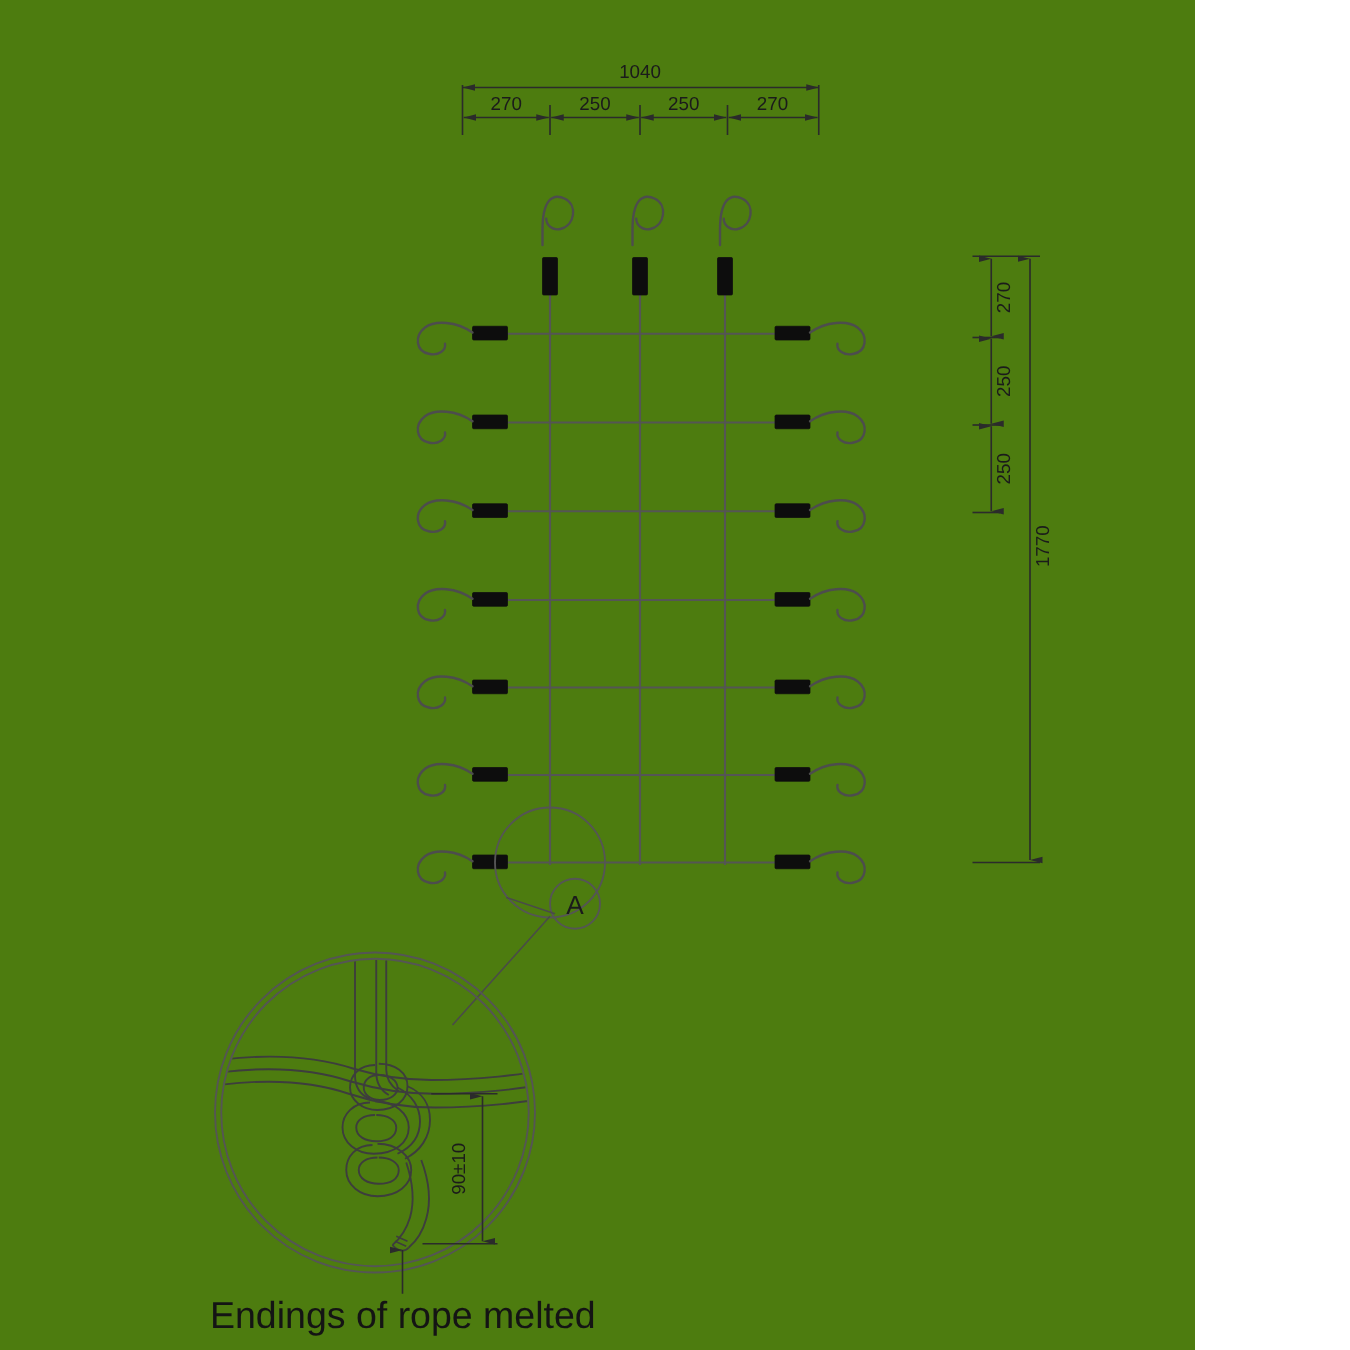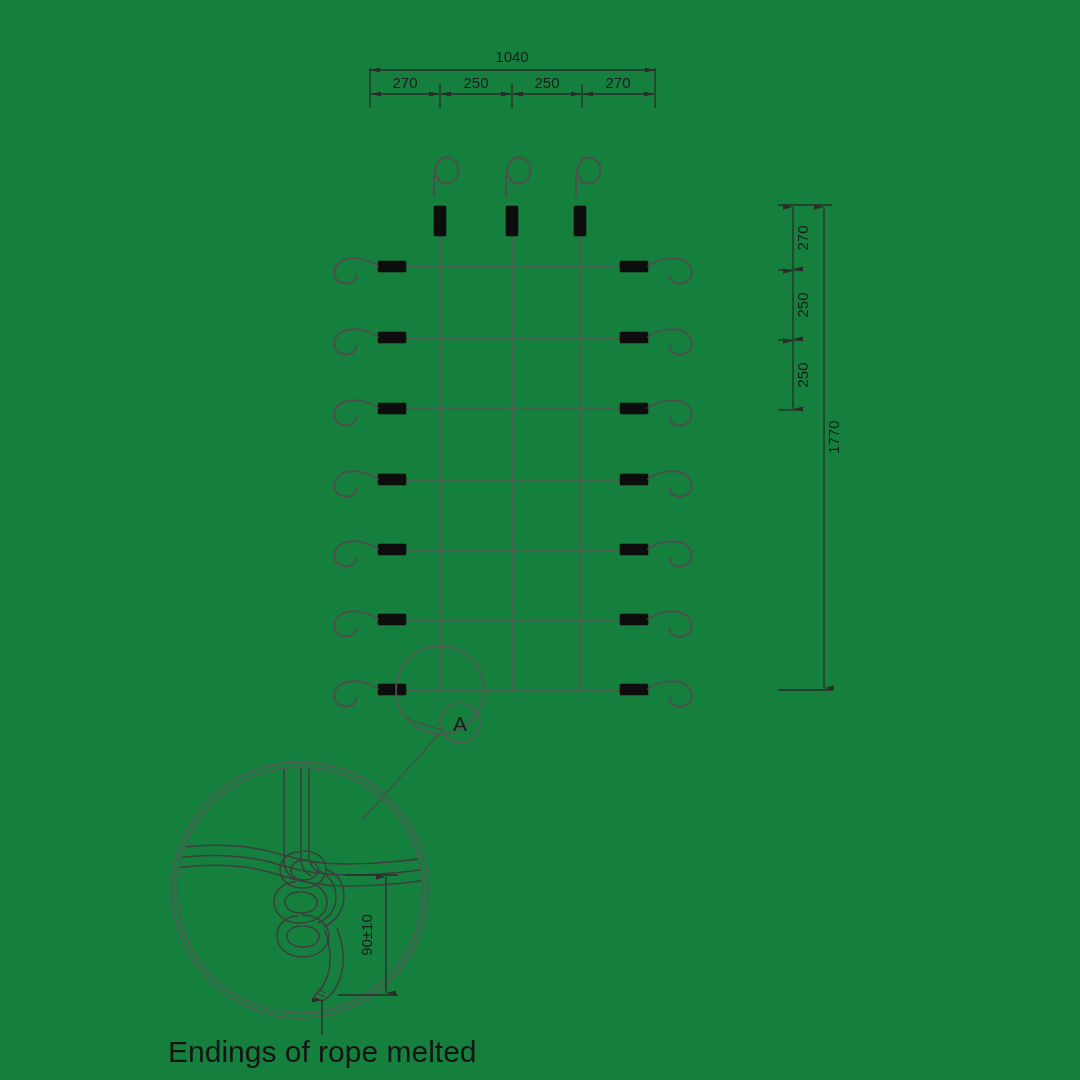--- a/index.html
+++ b/index.html
@@ -10,23 +10,23 @@
   }
   body {
     width: 1080px;
     height: 1080px;
     font-family: "Liberation Sans", sans-serif;
     color: #1a1a1a;
     overflow: hidden;
   }
   #drawing-root {
     position: relative;
-    width: 1080px;
+    width: 956px;
     height: 1080px;
-    background: #15803d;
+    background: #4d7c0f;
   }
   svg.drawing-canvas {
     position: absolute;
     left: 0;
     top: 0;
     width: 1080px;
     height: 1080px;
     display: block;
   }
   .dim-text {

